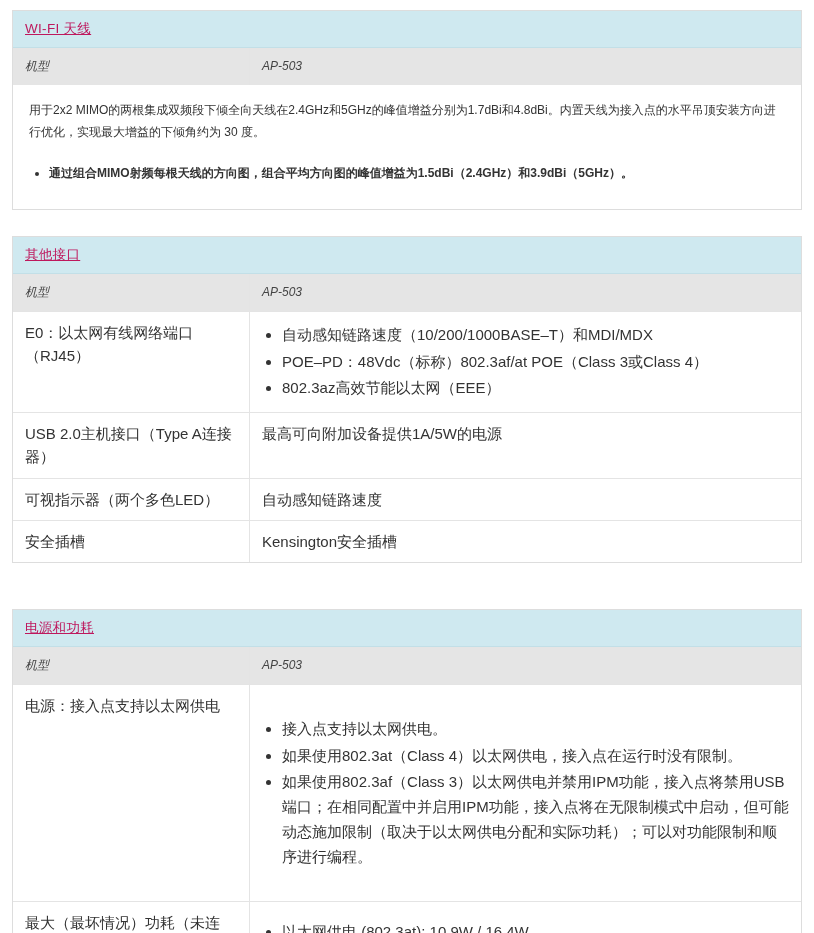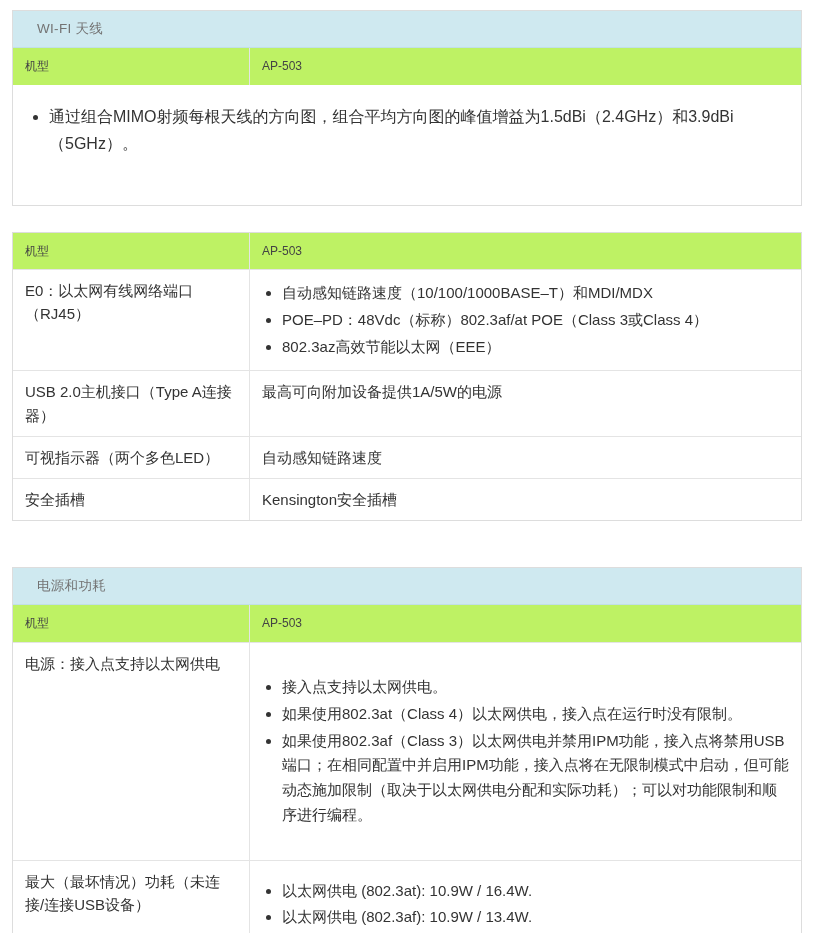--- a/index.html
+++ b/index.html
@@ -22,24 +22,25 @@
   .section {
     width: 790px;
     margin: 0 auto 0 auto;
     border: 1px solid #dddddd;
     box-sizing: border-box;
     background: #ffffff;
   }
   .section-header {
     background: #cfe9f0;
     border-bottom: 1px solid #c2dfe7;
-    padding: 9px 24px;
+    padding: 9px 12px;
     font-size: 13.5px;
-    color: #737373;
+    color: #be185d;
     letter-spacing: 0.3px;
+    text-decoration: underline;
   }
   .spacer-lg { height: 26px; }
   .spacer-xl { height: 46px; }
 
   table.spec {
     width: 100%;
     border-collapse: collapse;
     table-layout: fixed;
   }
   table.spec tr {
@@ -55,41 +56,43 @@
     padding: 9px 12px;
     font-size: 15px;
     line-height: 1.55;
     color: #333333;
   }
   td.col-label, th.col-label {
     width: 212px;
     border-right: 1px solid #e4e4e4;
   }
   tr.head-row {
-    background: #bef264;
+    background: #e5e5e5;
+    font-style: italic;
   }
   tr.head-row th {
     color: #444444;
     font-size: 12px;
   }
 
   .para {
     padding: 14px 16px 2px 16px;
     font-size: 12px;
     line-height: 1.85;
     color: #333333;
   }
   ul.bullets {
     margin: 6px 0 4px 0;
     padding-left: 20px;
   }
   ul.bullets li {
     margin: 2px 0;
     line-height: 1.7;
-    font-size: 16px;
+    font-size: 12px;
+    font-weight: bold;
   }
   .body-block {
     padding: 12px 16px 22px 16px;
   }
   .wifi-body {
     min-height: 120px;
   }
   .cell-bullets {
     margin: 0;
     padding-left: 20px;
@@ -118,42 +121,44 @@
     <div class="section-header">WI-FI 天线</div>
     <table class="spec">
       <tbody>
           <tr class="head-row">
         <th class="col-label">机型</th>
         <th>AP-503</th>
       </tr>
     </tbody>
       </table>
     <div class="wifi-body">
+      <div class="para">用于2x2 MIMO的两根集成双频段下倾全向天线在2.4GHz和5GHz的峰值增益分别为1.7dBi和4.8dBi。内置天线为接入点的水平吊顶安装方向进行优化，实现最大增益的下倾角约为 30 度。</div>
       <div class="body-block">
         <ul class="bullets">
           <li>通过组合MIMO射频每根天线的方向图，组合平均方向图的峰值增益为1.5dBi（2.4GHz）和3.9dBi（5GHz）。</li>
         </ul>
       </div>
     </div>
   </div>
 
   <div class="spacer-lg"></div>
 
   <div class="section">
+    <div class="section-header">其他接口</div>
     <table class="spec">
       <tbody>
           <tr class="head-row">
         <th class="col-label">机型</th>
         <th>AP-503</th>
       </tr>
       <tr>
         <td class="col-label label-top">E0：以太网有线网络端口（RJ45）</td>
         <td>
           <ul class="cell-bullets">
-            <li>自动感知链路速度（10/100/1000BASE–T）和MDI/MDX</li>
+            <li>自动感知链路速度（10/200/1000BASE–T）和MDI/MDX</li>
             <li>POE–PD：48Vdc（标称）802.3af/at POE（Class 3或Class 4）</li>
             <li>802.3az高效节能以太网（EEE）</li>
           </ul>
         </td>
       </tr>
       <tr>
         <td class="col-label">USB 2.0主机接口（Type A连接器）</td>
         <td>最高可向附加设备提供1A/5W的电源</td>
       </tr>
       <tr>

